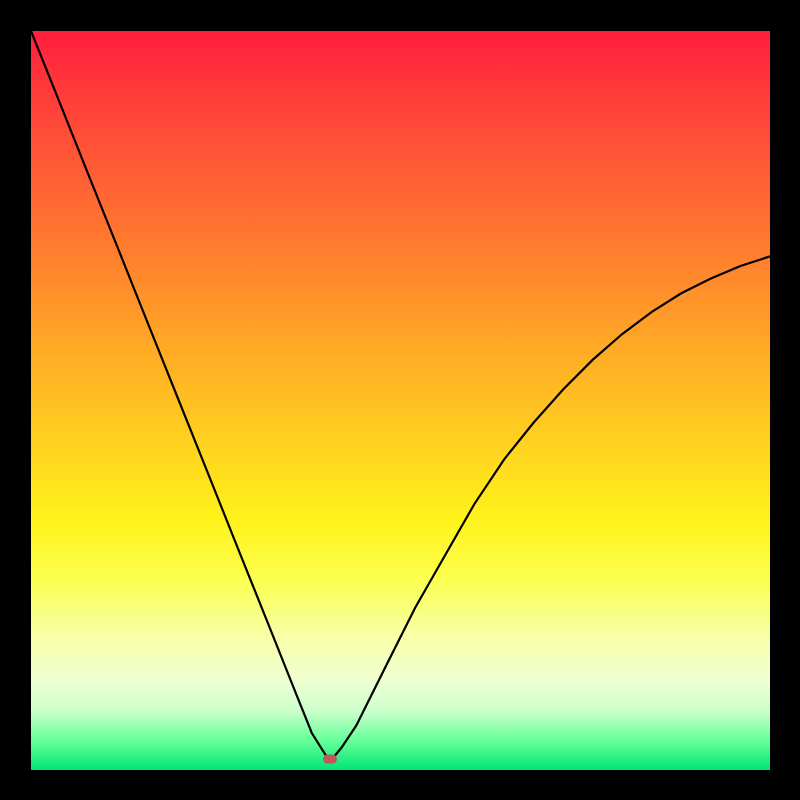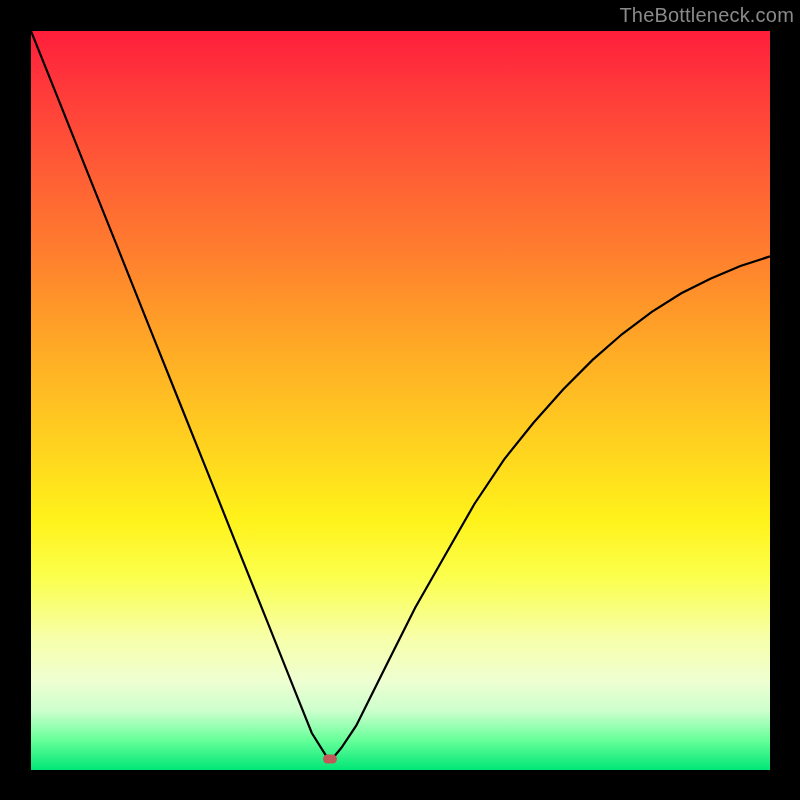--- a/index.html
+++ b/index.html
@@ -28,14 +28,13 @@
 <body>
 
 <div class="frame">
   <div class="plot">
     <div class="gradient"></div>
     <svg class="curve" width="739" height="739" viewBox="0 0 739 739">
       <path id="curve-path" fill="none" stroke="#000" stroke-width="2.2" d="M0.0 0.0 L29.6 73.9 L59.1 147.8 L88.7 221.7 L118.2 295.6 L147.8 369.5 L177.4 443.4 L206.9 517.3 L236.5 591.2 L266.0 665.1 L280.8 702.0 L295.6 725.7 L299.3 730.1 L303.0 725.7 L310.4 716.8 L325.2 694.7 L354.7 635.5 L384.3 576.4 L413.8 524.7 L443.4 473.0 L473.0 428.6 L502.5 391.7 L532.1 358.4 L561.6 328.9 L591.2 303.0 L620.8 280.8 L650.3 262.3 L679.9 247.6 L709.4 235.0 L739.0 225.4 "></path>
     </svg>
     <div class="marker" id="marker" style="left: 299.295px; top: 727.915px;"></div>
   </div>
-  <div class="watermark">TheBottleneck.com</div>
 </div>
 
 </body></html>

